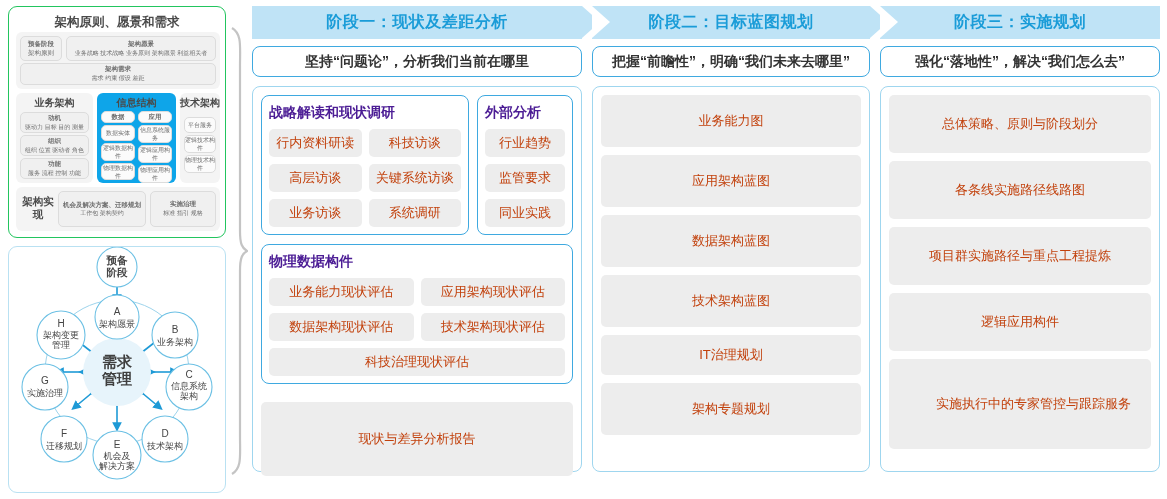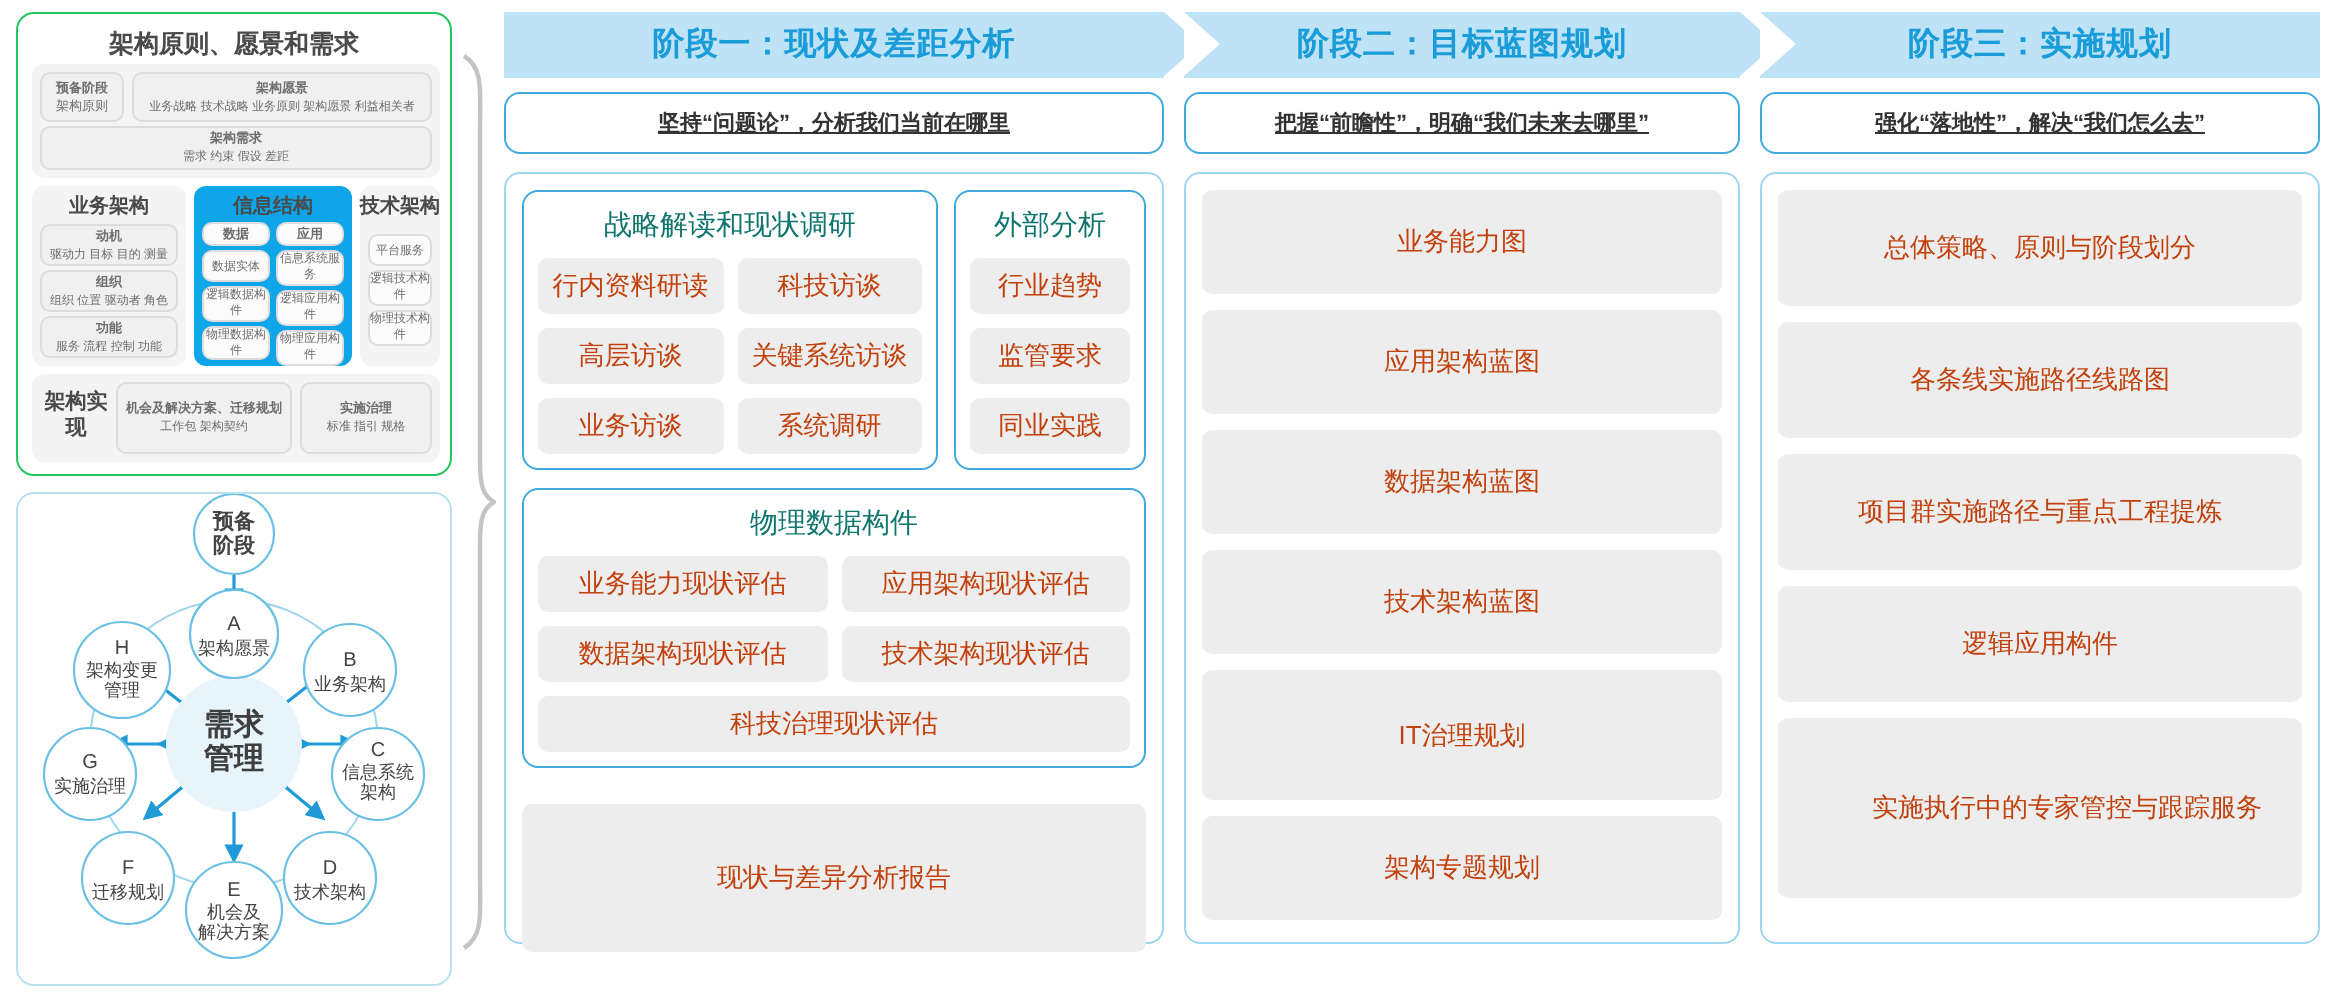--- a/index.html
+++ b/index.html
@@ -52,33 +52,33 @@
     border-left:18px solid #bfe3f6;z-index:3;
   }
   .phase-banner .notch-l{
     position:absolute;left:0;top:0;width:0;height:0;
     border-top:16.5px solid transparent;border-bottom:16.5px solid transparent;
     border-left:18px solid #ffffff;z-index:4;
   }
   .phase-sub{
     margin-top:7px;height:31px;border:1.4px solid #3fa9e0;border-radius:8px;
     background:#fff;display:flex;align-items:center;justify-content:center;
-    font-size:11px;font-weight:bold;color:#333;box-sizing:border-box;text-decoration:underline;
+    font-size:14px;font-weight:bold;color:#333;box-sizing:border-box;
   }
   .phase-body{
     margin-top:9px;border:1px solid #9fd6ef;border-radius:8px;background:#fff;
     box-sizing:border-box;padding:8px;
   }
 
   .grp{
     border:1.4px solid #3fa9e0;border-radius:8px;background:#fff;
     box-sizing:border-box;padding:6px 7px 7px;
   }
   .grp-title{
-    text-align:center;font-size:14px;font-weight:normal;color:#0f766e;
+    font-size:14px;font-weight:bold;color:#4c1d95;
     margin:2px 0 7px;
   }
   .chip{
     background:#ededed;border-radius:5px;color:#c2410c;font-size:13px;
     display:flex;align-items:center;justify-content:center;text-align:center;
     box-sizing:border-box;
   }
   .row2{display:flex;gap:7px;margin-bottom:7px;}
   .row2:last-child{margin-bottom:0;}
   .row2 .chip{flex:1;height:28px;}
@@ -328,21 +328,21 @@
       <span>阶段二：目标蓝图规划</span>
       <span class="arrow-r"></span>
     </div>
     <div class="phase-sub">把握“前瞻性”，明确“我们未来去哪里”</div>
 
     <div class="phase-body stack" style="height:386px;">
       <div class="chip" style="height:52px;">业务能力图</div>
       <div class="chip" style="height:52px;">应用架构蓝图</div>
       <div class="chip" style="height:52px;">数据架构蓝图</div>
       <div class="chip" style="height:52px;">技术架构蓝图</div>
-      <div class="chip" style="height:65px;">IT治理规划</div>
+      <div class="chip" style="height:40px;">IT治理规划</div>
       <div class="chip" style="height:52px;">架构专题规划</div>
     </div>
   </div>
 
   <div class="phase-col" style="left:880px;width:280px;">
     <div class="phase-banner">
       <span class="notch-l"></span>
       <span>阶段三：实施规划</span>
     </div>
     <div class="phase-sub">强化“落地性”，解决“我们怎么去”</div>

